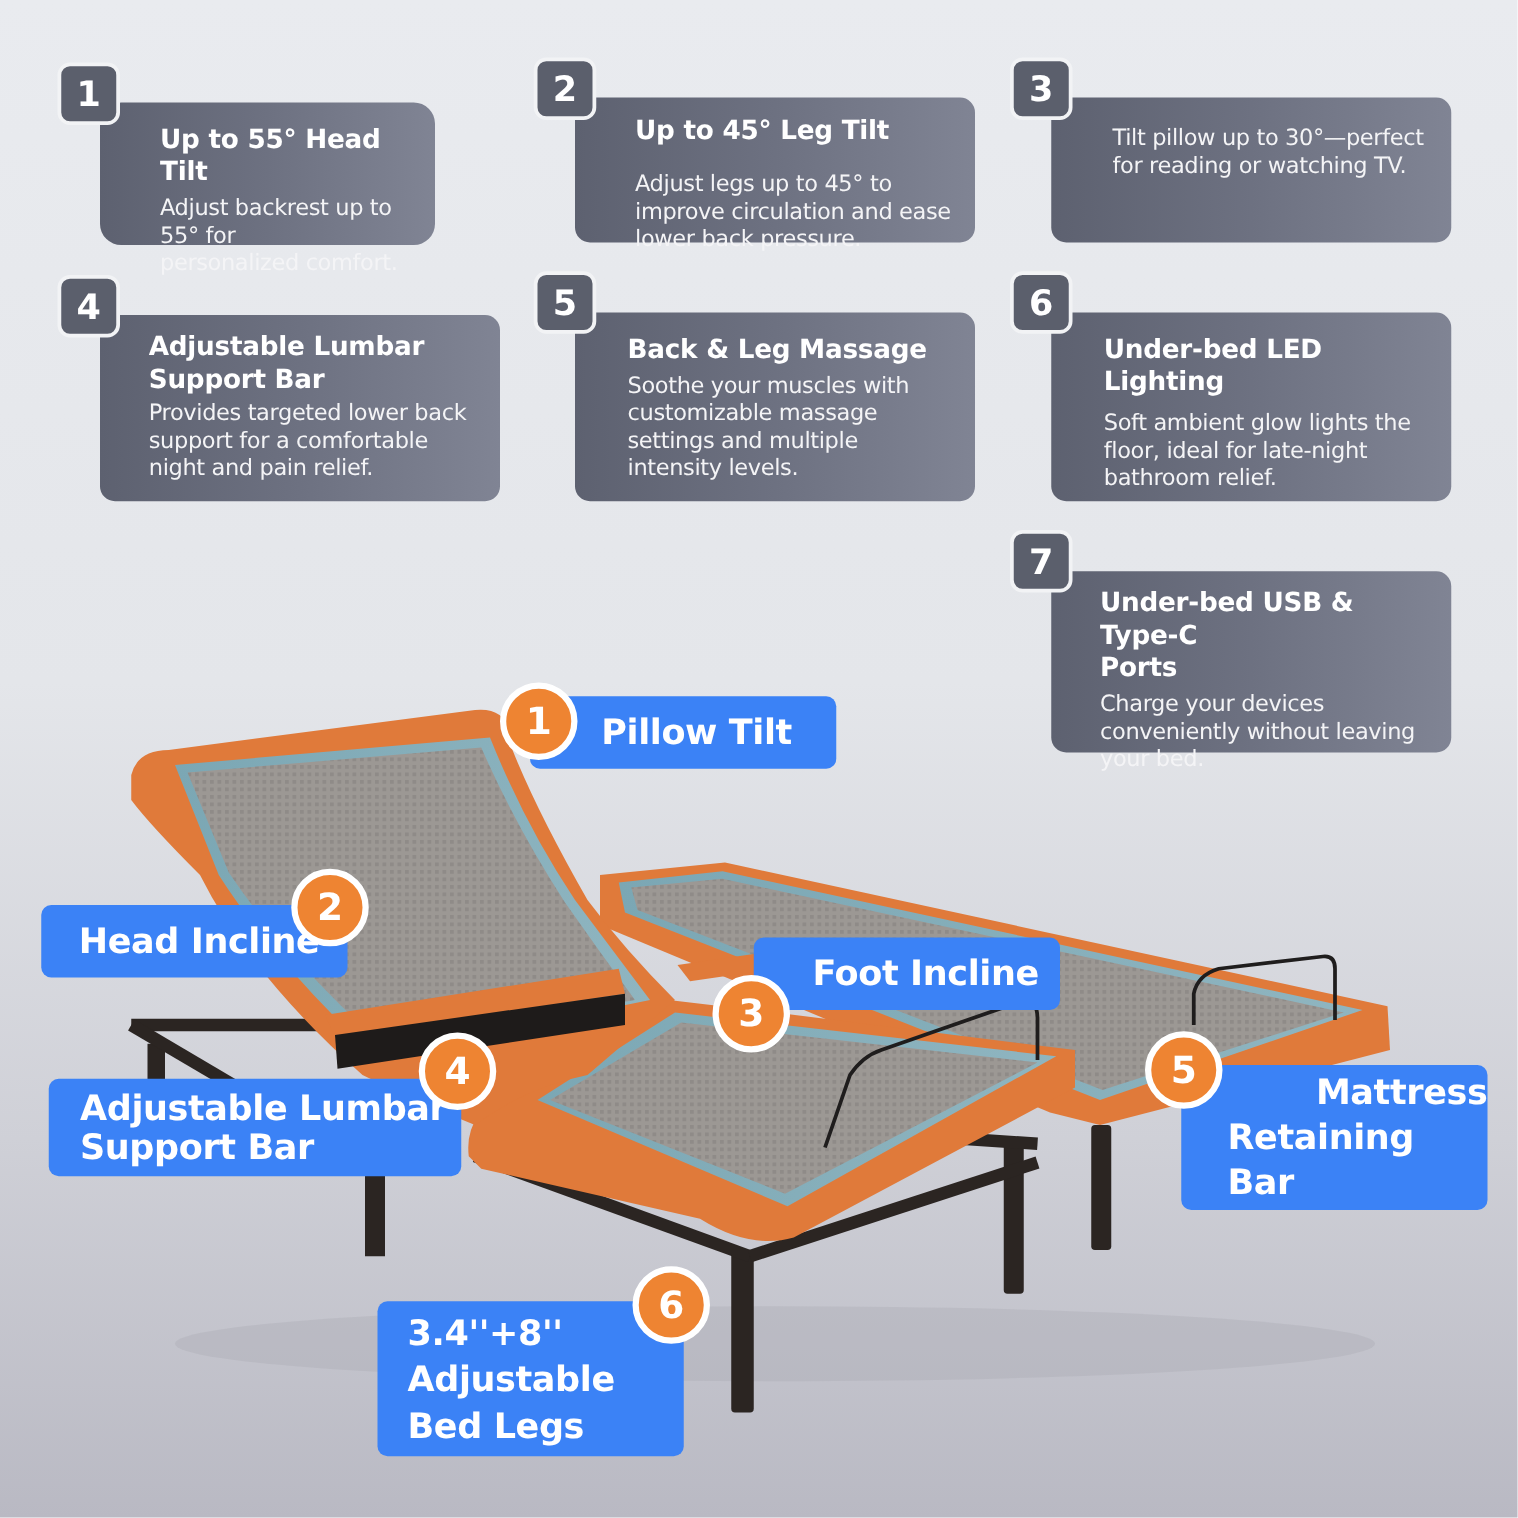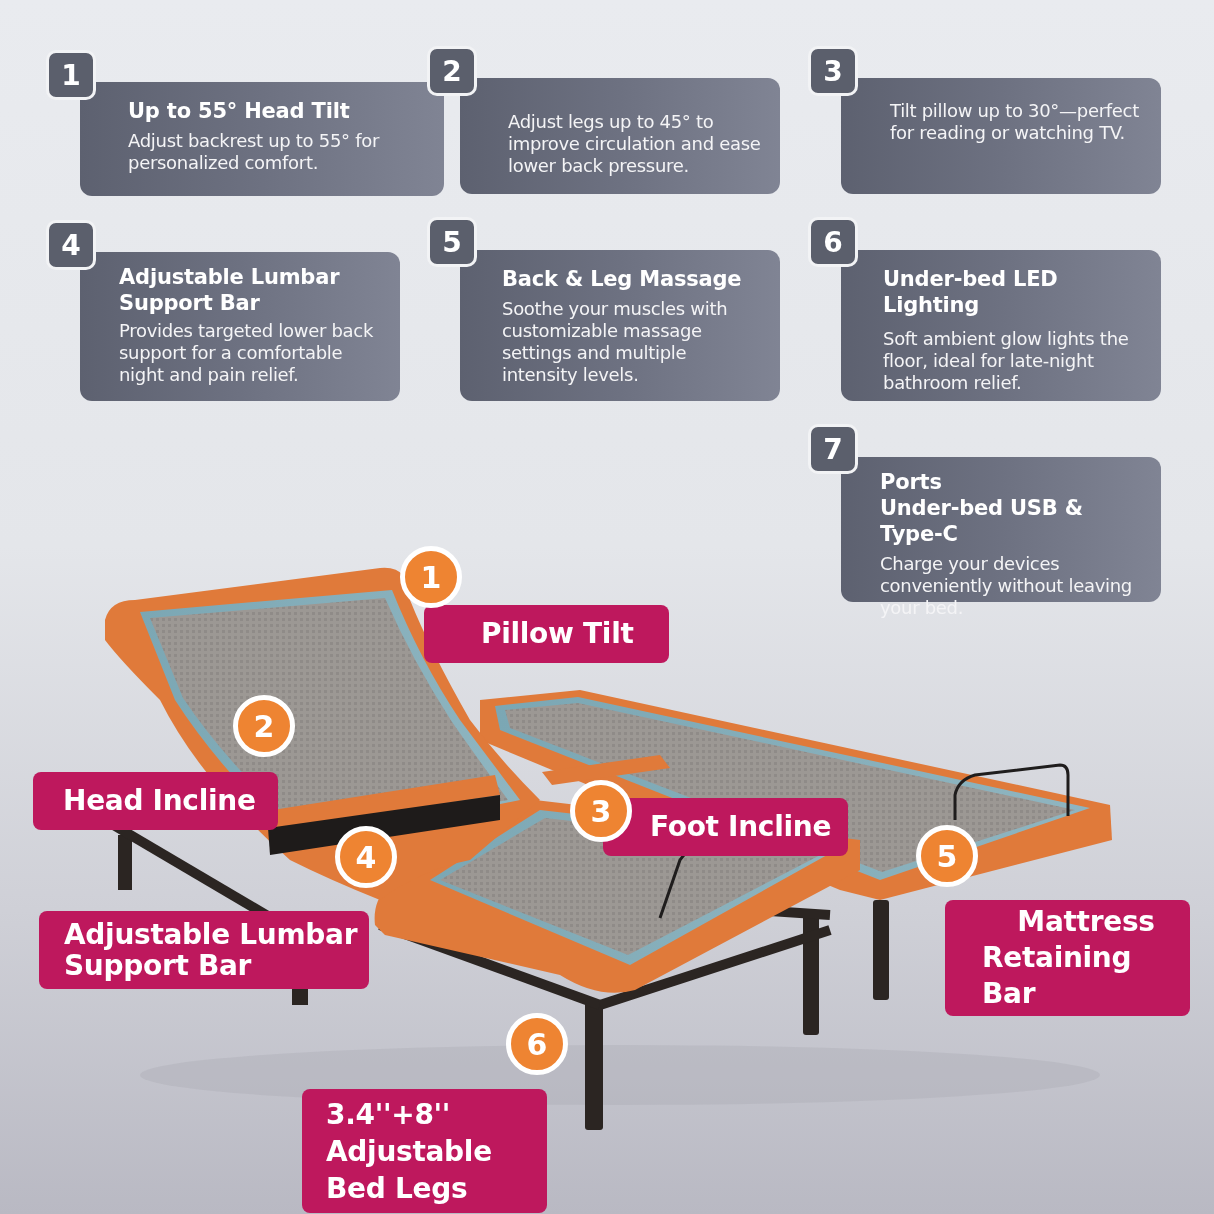--- a/index.html
+++ b/index.html
@@ -28,30 +28,29 @@
   .feature-title {
     font-weight: bold; font-size: 21px; line-height: 26px; color: #fff;
     letter-spacing: -0.2px;
   }
   .feature-desc {
     font-size: 18px; line-height: 22px; color: #f4f4f6; margin-top: 6px;
     letter-spacing: -0.3px;
   }
   .callout {
     position: absolute;
-    background: #be185d;
+    background: #3b82f6;
     border-radius: 8px;
     color: #fff;
     font-weight: bold;
     font-size: 28px;
     line-height: 34px;
     display: flex;
     align-items: center;
     letter-spacing: -0.3px;
-    margin-top: 48px;
   }
   .callout-num {
     position: absolute;
     width: 62px; height: 62px;
     border-radius: 50%;
     background: #ee8432;
     border: 5px solid #fff;
     display: flex; align-items: center; justify-content: center;
     font-weight: bold; font-size: 30px; color: #fff;
   }
@@ -106,30 +105,31 @@
   <path d="M268 828 L500 795 L500 820 L270 855 Z" fill="#1e1b1a"></path>
 
   <path d="M542 772 L660 755 L670 768 L552 785 Z" fill="#e07a3a"></path>
 
   <g stroke="#1f1d1d" stroke-width="3" fill="none">
     <path d="M660 918 L680 860 Q690 845 705 840 L820 800 Q830 800 830 815 L830 848"></path>
     <path d="M955 820 L955 795 Q958 780 975 775 L1060 765 Q1068 765 1068 775 L1068 816"></path>
   </g>
 </svg>
 
-<div class="feature-card" style="left:80px;top:82px;width:364px;height:114px;padding-top:16px;">
+<div class="feature-card" style="left:80px;top:82px;width:268px;height:114px;padding-top:16px;border-radius:17px;">
   <div class="feature-title">Up to 55° Head Tilt</div>
   <div class="feature-desc">
     <div>Adjust backrest up to 55° for</div>
     <div>personalized comfort.</div>
   </div>
 </div>
 <div class="feature-badge" style="left:46px;top:50px;">1</div>
 
 <div class="feature-card" style="left:460px;top:78px;width:320px;height:116px;padding-left:48px;padding-top:13px;">
+  <div class="feature-title">Up to 45° Leg Tilt</div>
   <div class="feature-desc" style="margin-top:20px;">
     <div>Adjust legs up to 45° to</div>
     <div>improve circulation and ease</div>
     <div>lower back pressure.</div>
   </div>
 </div>
 <div class="feature-badge" style="left:427px;top:46px;">2</div>
 
 <div class="feature-card" style="left:841px;top:78px;width:320px;height:116px;padding-left:46px;padding-top:16px;">
   <div class="feature-desc" style="padding-left:3px;">
@@ -168,22 +168,22 @@
   <div class="feature-desc" style="margin-top:10px;">
     <div>Soft ambient glow lights the</div>
     <div>floor, ideal for late-night</div>
     <div>bathroom relief.</div>
   </div>
 </div>
 <div class="feature-badge" style="left:808px;top:217px;">6</div>
 
 <div class="feature-card" style="left:841px;top:457px;width:320px;height:145px;padding-left:39px;padding-top:12px;">
   <div class="feature-title">
+    <div>Under-bed USB &amp; Type-C</div>
     <div>Ports</div>
-    <div>Under-bed USB &amp; Type-C</div>
   </div>
   <div class="feature-desc" style="margin-top:6px;">
     <div>Charge your devices</div>
     <div>conveniently without leaving</div>
     <div>your bed.</div>
   </div>
 </div>
 <div class="feature-badge" style="left:808px;top:424px;">7</div>
 
 <div class="callout" style="left:424px;top:557px;width:245px;height:58px;padding-left:57px;">
@@ -200,21 +200,21 @@
   <span>Foot Incline</span>
 </div>
 <div class="callout-num" style="left:570px;top:780px;">3</div>
 
 <div class="callout" style="left:39px;top:863px;width:330px;height:78px;padding-left:25px;flex-direction:column;align-items:flex-start;justify-content:center;line-height:31px;">
   <span>Adjustable Lumbar</span>
   <span>Support Bar</span>
 </div>
 <div class="callout-num" style="left:335px;top:826px;">4</div>
 
-<div class="callout" style="left:945px;top:852px;width:245px;height:116px;padding-left:37px;flex-direction:column;align-items:center;justify-content:center;line-height:36px;">
+<div class="callout" style="left:945px;top:852px;width:245px;height:116px;padding-left:37px;flex-direction:column;align-items:flex-end;justify-content:center;line-height:36px;">
   <span>Mattress</span>
   <span>Retaining Bar</span>
 </div>
 <div class="callout-num" style="left:916px;top:825px;">5</div>
 
 <div class="callout" style="left:302px;top:1041px;width:245px;height:124px;padding-left:24px;flex-direction:column;align-items:flex-start;justify-content:center;line-height:37px;">
   <span>3.4''+8''</span>
   <span>Adjustable</span>
   <span>Bed Legs</span>
 </div>

